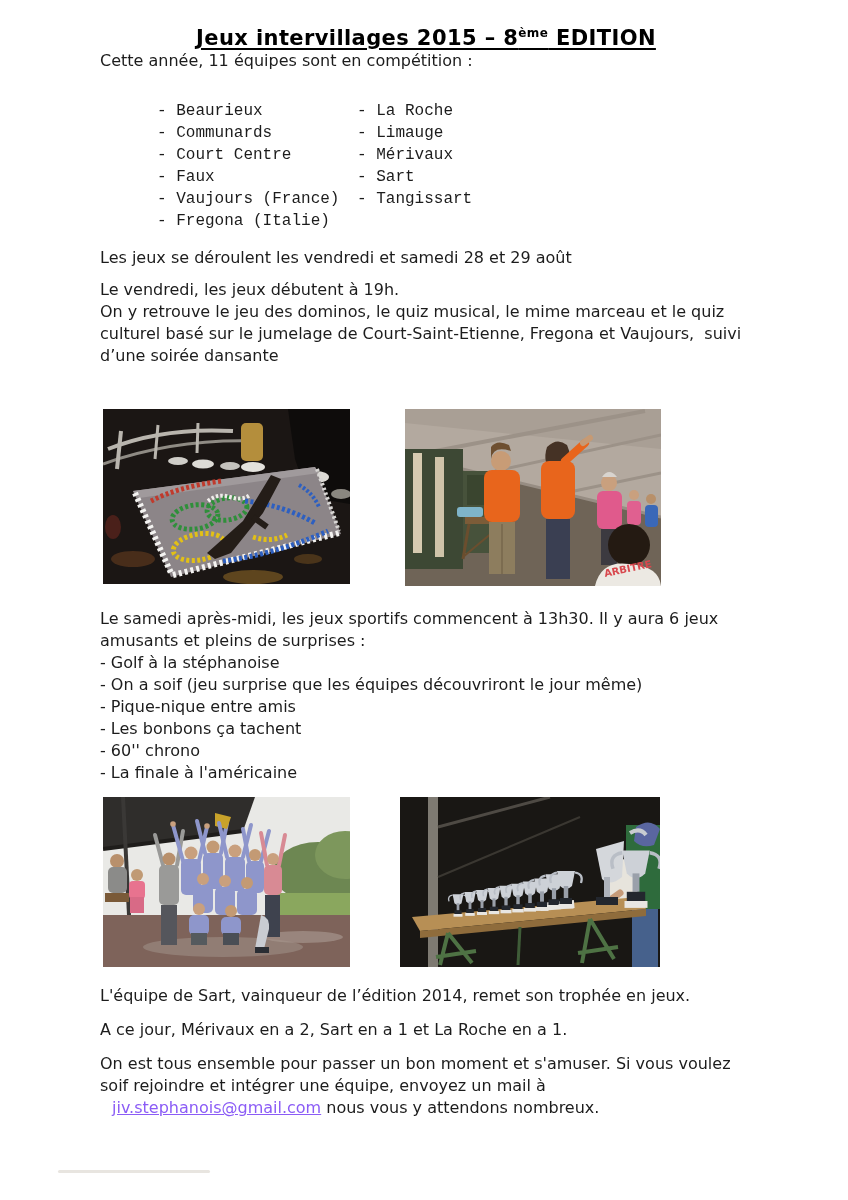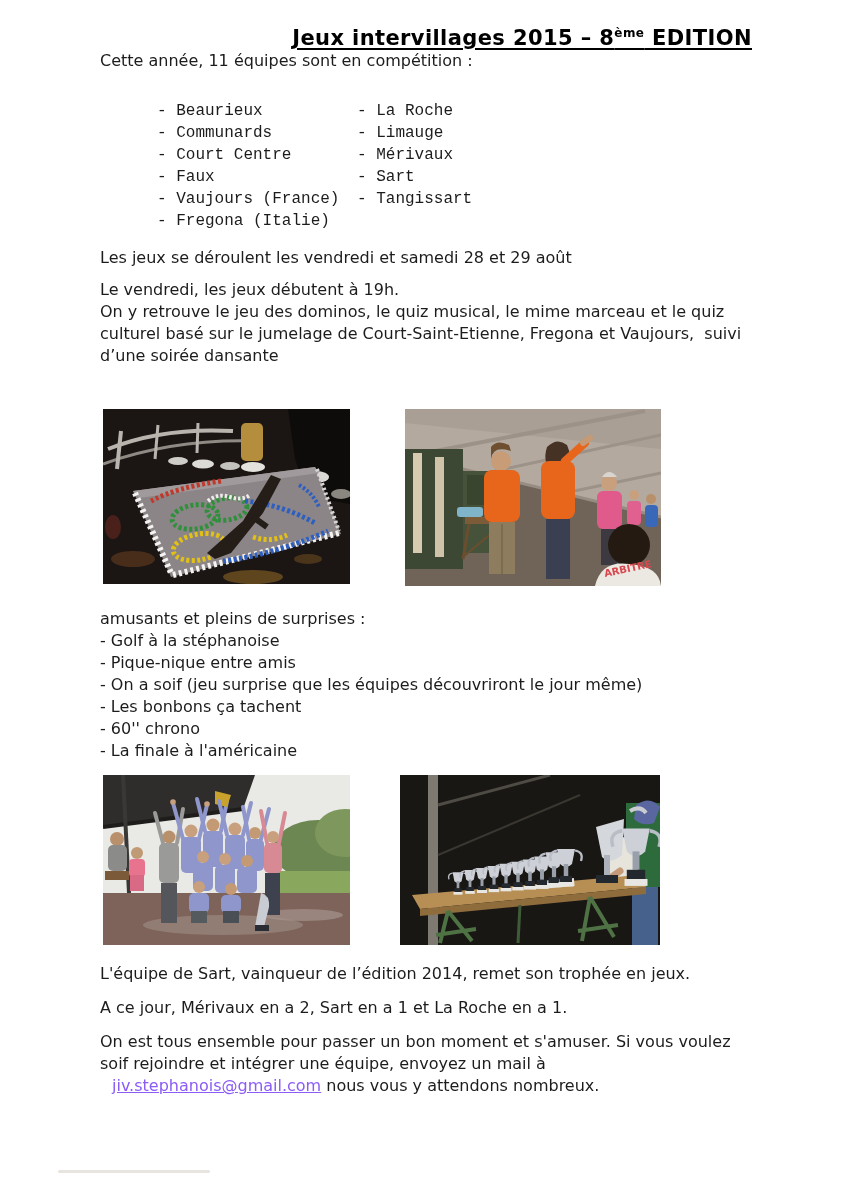--- a/index.html
+++ b/index.html
@@ -5,21 +5,21 @@
   * { margin:0; padding:0; box-sizing:border-box; }
   html,body { background:#ffffff; }
   body {
     width:848px; height:1200px; position:relative; overflow:hidden;
     font-family:"DejaVu Sans","Liberation Sans",sans-serif;
     color:#1c1c1c;
   }
   .page { padding:26px 96px 0 100px; }
 
   h1.title {
-    text-align:right; font-size:21px; font-weight:bold;
+    text-align:center; font-size:21px; font-weight:bold;
     letter-spacing:.4px; color:#000;
   }
   h1.title .underlined { text-decoration:underline; text-underline-offset:3px; text-decoration-thickness:2px; }
   h1.title sup { font-size:12px; font-weight:bold; }
 
   .para { font-size:16px; line-height:22px; }
   .line { white-space:pre; }
 
   .intro    { }
   .teams    { margin-top:28px; margin-left:57px; display:flex;font-family:Liberation Mono, monospace; }
@@ -164,27 +164,28 @@
         <rect x="240" y="96" width="13" height="22" rx="4" fill="#3a68b8"></rect>
         <circle cx="246" cy="90" r="5" fill="#b8906a"></circle>
         <circle cx="224" cy="136" r="21" fill="#241a12"></circle>
         <path d="M190,177 q6,-26 34,-22 q30,2 32,22 z" fill="#ece9e3"></path>
         <text x="200" y="168" font-size="10" font-weight="bold" fill="#d8484e" transform="rotate(-12 200 168)">ARBITRE</text>
       </svg>
     </figure>
   </div>
 
   <div class="para saturday">
+    <div class="line">Le samedi après-midi, les jeux sportifs commencent à 13h30. Il y aura 6 jeux</div>
     <div class="line">amusants et pleins de surprises :</div>
   </div>
 
   <div class="games">
     <span class="game-item">- Golf à la stéphanoise</span>
+    <span class="game-item">- On a soif (jeu surprise que les équipes découvriront le jour même)</span>
     <span class="game-item">- Pique-nique entre amis</span>
-    <span class="game-item">- On a soif (jeu surprise que les équipes découvriront le jour même)</span>
     <span class="game-item">- Les bonbons ça tachent</span>
     <span class="game-item">- 60'' chrono</span>
     <span class="game-item">- La finale à l'américaine</span>
   </div>
 
   <div class="photo-row photo-row-2">
 
     <figure>
       <svg width="247" height="170" viewBox="0 0 247 170">
         <rect width="247" height="170" fill="#e9e9e6"></rect>

